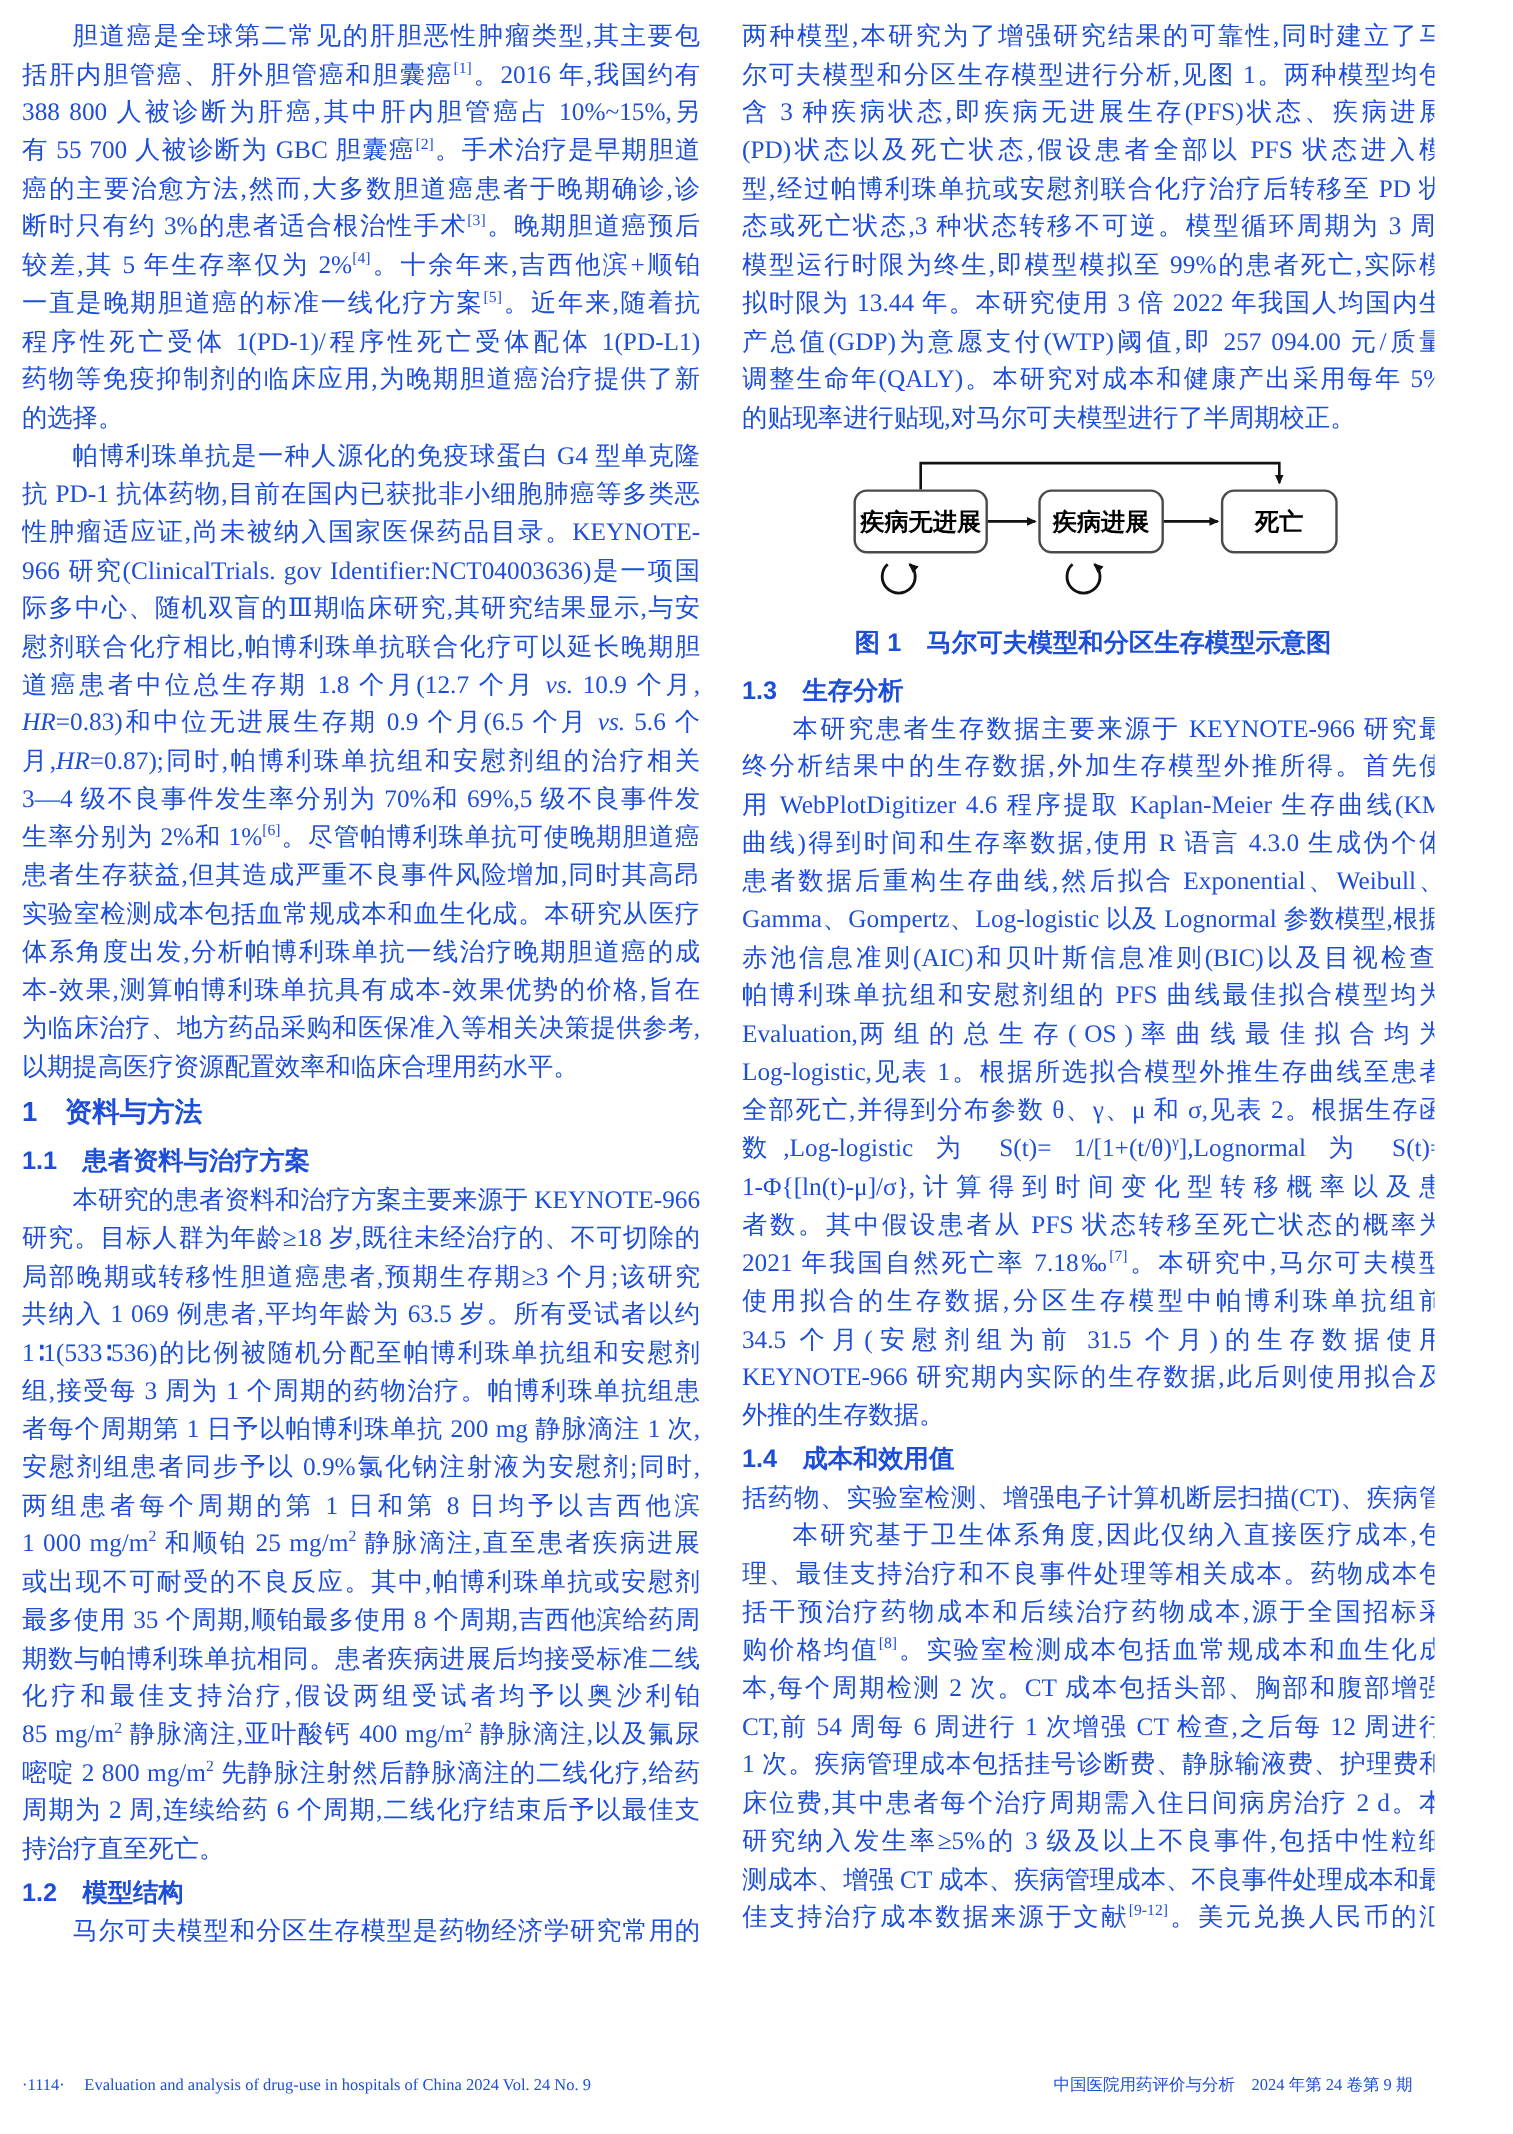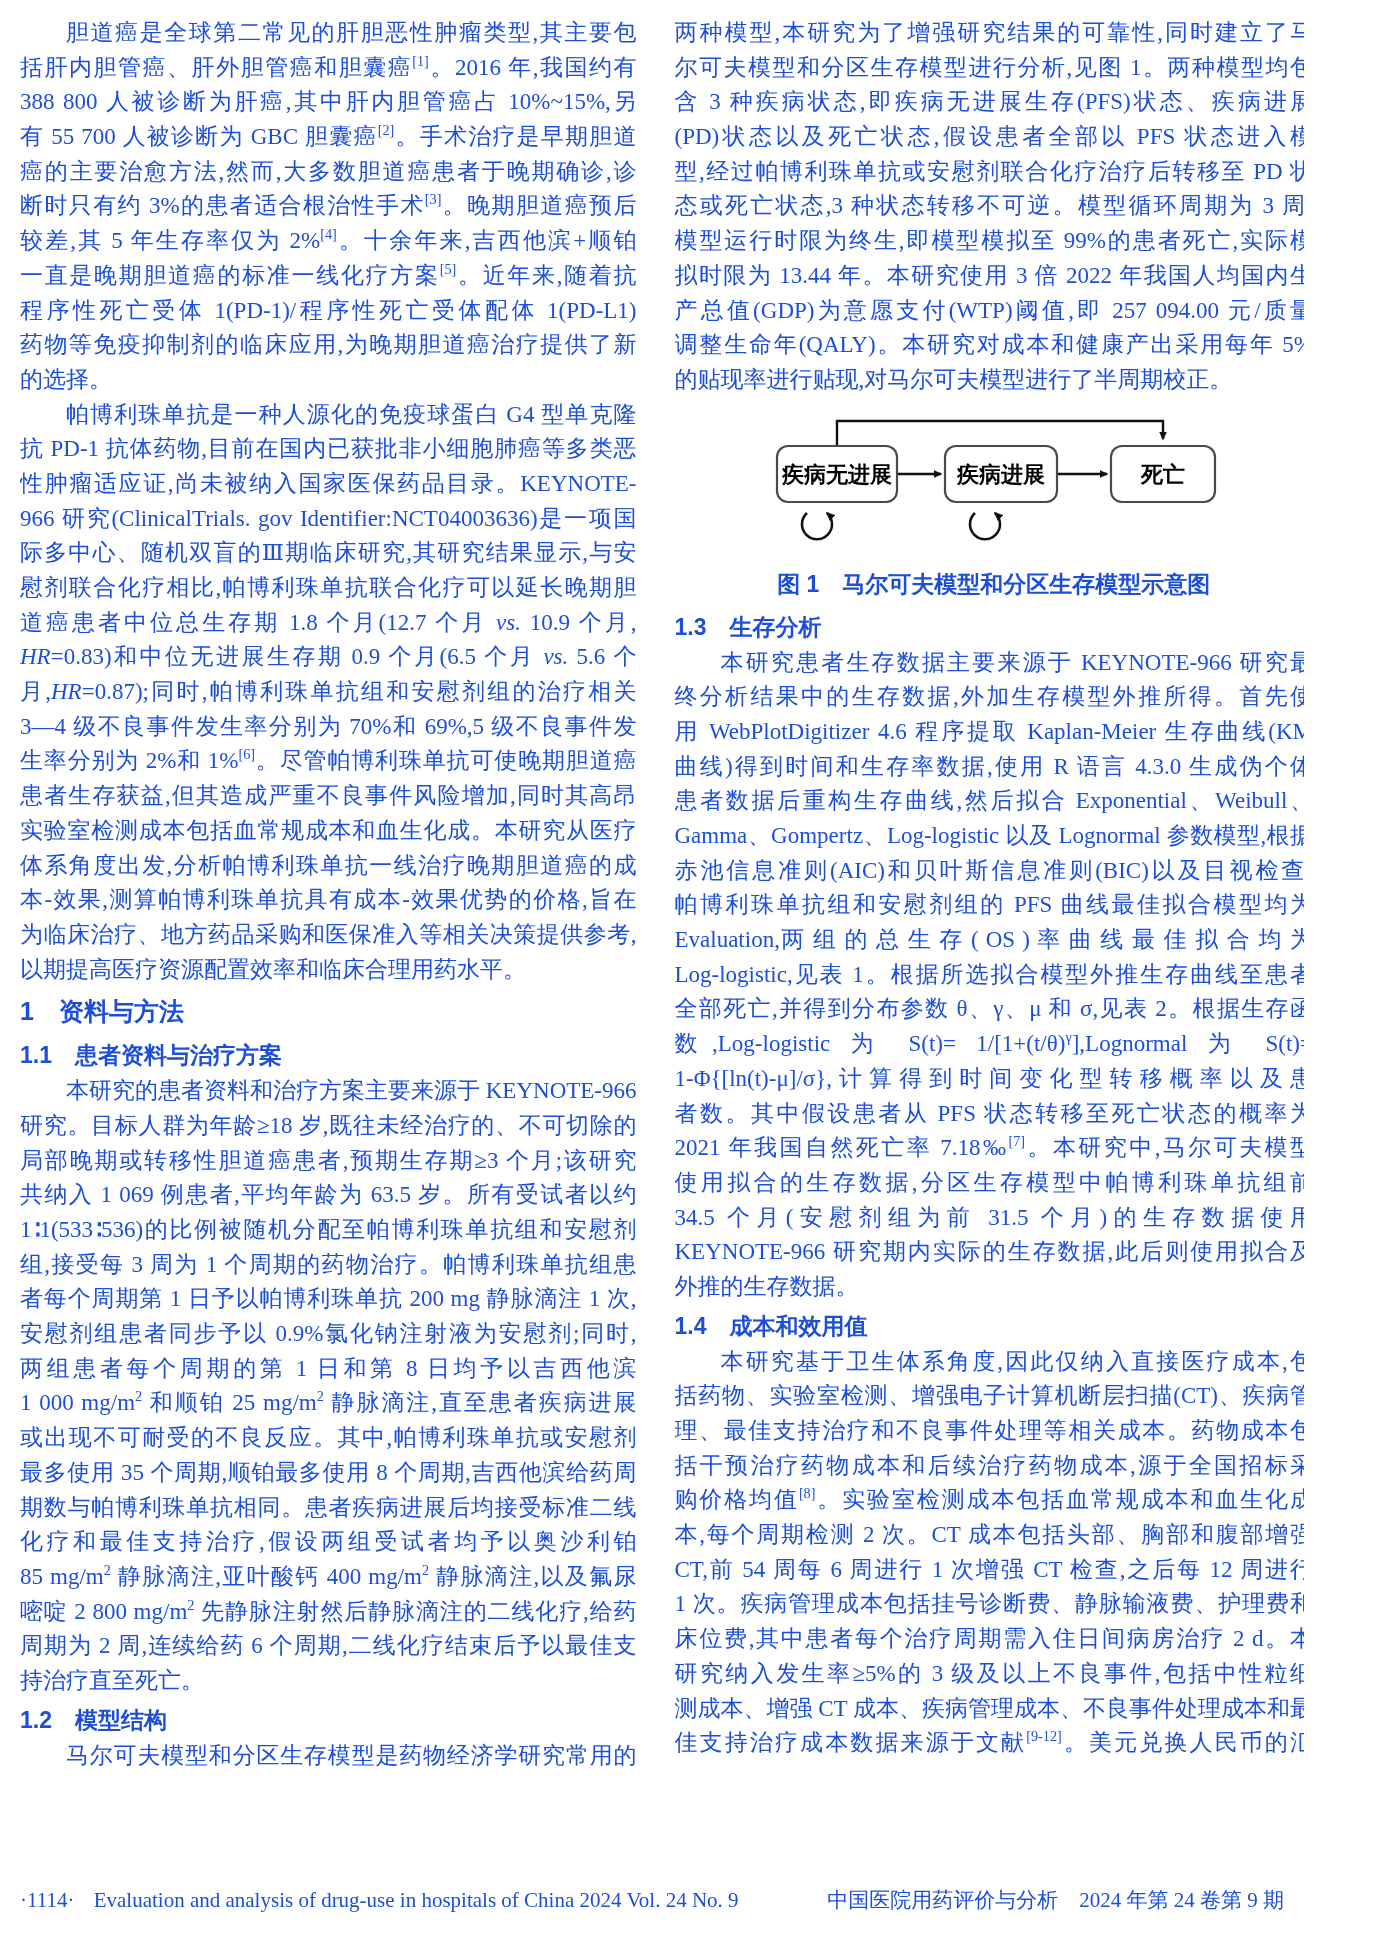--- a/index.html
+++ b/index.html
@@ -59,21 +59,21 @@
     font-family:"Liberation Sans","DejaVu Sans",sans-serif;
     font-weight:bold;
     font-size:22px;
   }
   .footer {
     position:absolute;
     left:20px; right:20px; top:1886px;
     display:flex;
     justify-content:space-between;
     align-items:baseline;
-    font-size:21px;
+    font-size:15px;
   }
   .footer .left-part { font-family:"Liberation Serif","DejaVu Serif",serif; }
   .footer .page-no { margin-right:14px; }
   .footer .right-part { font-family:"Liberation Serif","DejaVu Serif",serif; }
 </style>
 </head>
 <body>
 
 <div class="page">
 
@@ -182,22 +182,22 @@
         <div class="line">全部死亡,并得到分布参数 θ、γ、μ 和 σ,见表 2。根据生存函</div>
         <div class="line">数,Log-logistic 为 S(t)= 1/[1+(t/θ)<sup>γ</sup>],Lognormal 为 S(t)=</div>
         <div class="line">1-Φ{[ln(t)-μ]/σ},计算得到时间变化型转移概率以及患</div>
         <div class="line">者数。其中假设患者从 PFS 状态转移至死亡状态的概率为</div>
         <div class="line">2021 年我国自然死亡率 7.18‰<sup>[7]</sup>。本研究中,马尔可夫模型</div>
         <div class="line">使用拟合的生存数据,分区生存模型中帕博利珠单抗组前</div>
         <div class="line">34.5 个月(安慰剂组为前 31.5 个月)的生存数据使用</div>
         <div class="line">KEYNOTE-966 研究期内实际的生存数据,此后则使用拟合及</div>
         <div class="line para-end">外推的生存数据。</div>
         <div class="h2">1.4 成本和效用值</div>
+        <div class="line">括药物、实验室检测、增强电子计算机断层扫描(CT)、疾病管</div>
         <div class="line indent">本研究基于卫生体系角度,因此仅纳入直接医疗成本,包</div>
-        <div class="line">括药物、实验室检测、增强电子计算机断层扫描(CT)、疾病管</div>
         <div class="line">理、最佳支持治疗和不良事件处理等相关成本。药物成本包</div>
         <div class="line">括干预治疗药物成本和后续治疗药物成本,源于全国招标采</div>
         <div class="line">购价格均值<sup>[8]</sup>。实验室检测成本包括血常规成本和血生化成</div>
         <div class="line">本,每个周期检测 2 次。CT 成本包括头部、胸部和腹部增强</div>
         <div class="line">CT,前 54 周每 6 周进行 1 次增强 CT 检查,之后每 12 周进行</div>
         <div class="line">1 次。疾病管理成本包括挂号诊断费、静脉输液费、护理费和</div>
         <div class="line">床位费,其中患者每个治疗周期需入住日间病房治疗 2 d。本</div>
         <div class="line">研究纳入发生率≥5%的 3 级及以上不良事件,包括中性粒细</div>
         <div class="line">测成本、增强 CT 成本、疾病管理成本、不良事件处理成本和最</div>
         <div class="line">佳支持治疗成本数据来源于文献<sup>[9-12]</sup>。美元兑换人民币的汇</div>

